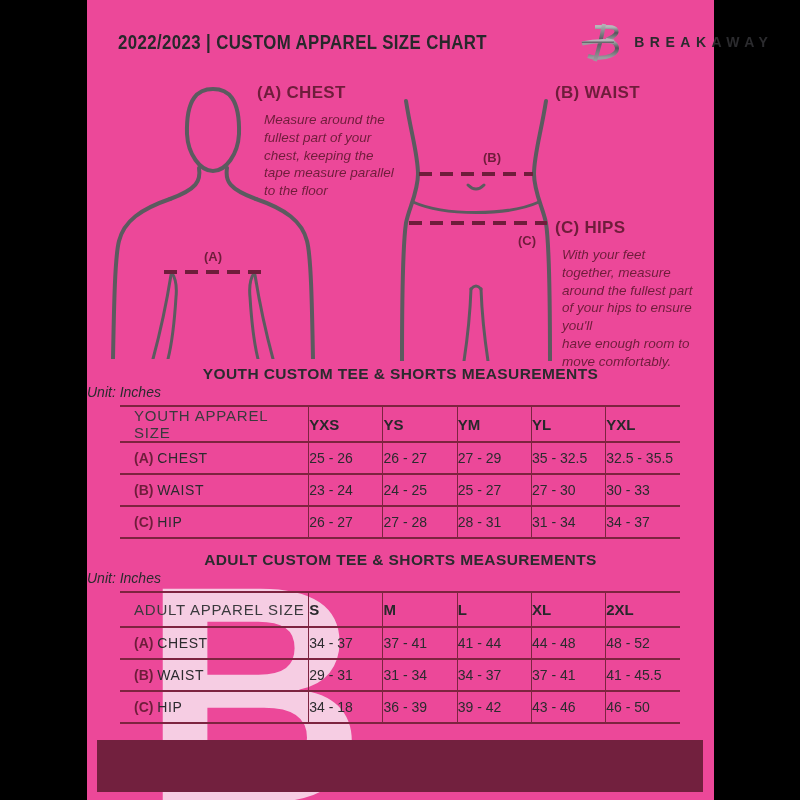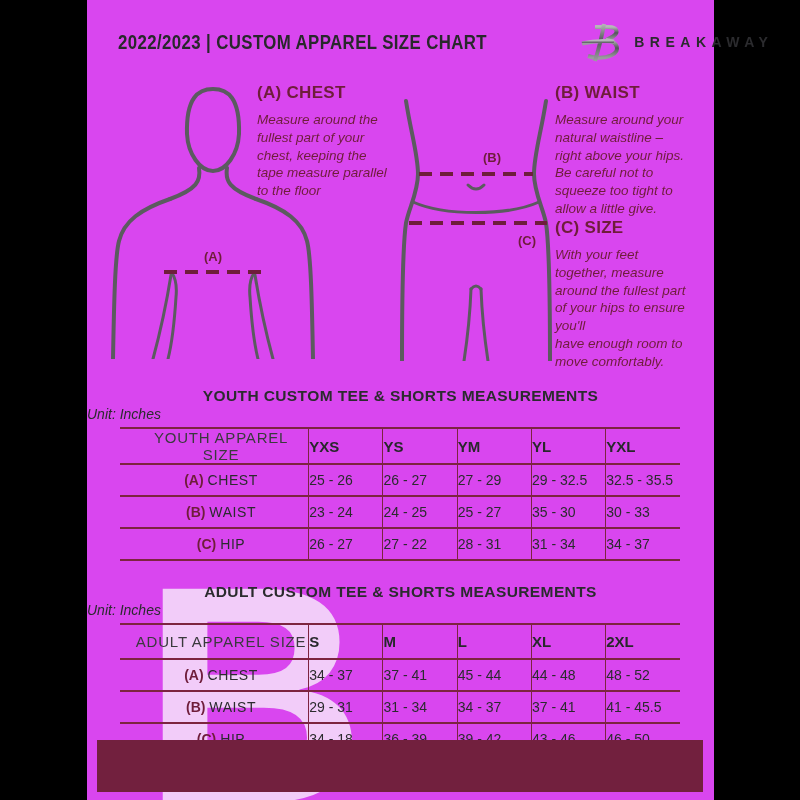--- a/index.html
+++ b/index.html
@@ -1,45 +1,45 @@
 <!DOCTYPE html>
 <html><head>
 <meta charset="utf-8">
 <style>
   html,body{margin:0;padding:0;}
   body{font-family:"Liberation Sans",sans-serif;background:#000;}
   .stage{position:relative;width:800px;height:800px;background:#000;overflow:hidden;}
-  .page{position:absolute;left:87px;top:0;width:627px;height:800px;background:#d946ef;}
+  .page{position:absolute;left:87px;top:0;width:627px;height:800px;background:#ec4899;}
 
   
   .hdr{position:absolute;left:0;top:0;width:627px;height:78px;display:flex;align-items:center;justify-content:space-between;padding:0 28px 0 31px;box-sizing:border-box;}
   .doc-title{font-weight:700;font-size:21px;letter-spacing:.5px;color:#28282b;white-space:nowrap;transform:scaleX(.8);transform-origin:left center;margin-top:6px;}
   .brand{display:flex;align-items:center;gap:9px;margin-top:6px;}
   .brand-name{font-weight:700;font-size:14px;letter-spacing:5.5px;color:#2b2b2e;}
 
   
   .diagram{position:absolute;left:0;top:80px;width:627px;height:285px;}
   .fig-torso{position:absolute;left:23px;top:2px;}
   .fig-hips{position:absolute;left:305px;top:15px;}
   .m-block{position:absolute;color:#6f1d3b;}
   .m-block h3{margin:0 0 8px 0;font-size:17px;font-weight:700;letter-spacing:.3px;color:#6f1d3b;}
-  .m-block p{margin:0;font-size:13.5px;line-height:1.32;font-style:italic;white-space:pre-line;color:#6f1d3b;}
+  .m-block p{margin:7px;font-size:13.5px;line-height:1.32;font-style:italic;white-space:pre-line;color:#6f1d3b;}
   .blk-chest{left:170px;top:3px;width:160px;}
   .blk-waist{left:468px;top:3px;width:160px;}
   .blk-hips{left:468px;top:138px;width:162px;}
 
   
   .tables{position:absolute;left:0;top:365px;width:627px;z-index:2;}
   .tbl-block{position:relative;z-index:2;}
-  .tbl-title{margin:22px 0 0 0;text-align:center;font-size:15.5px;font-weight:700;letter-spacing:.4px;color:#2b2b2e;}
+  .tbl-title{margin:0 0 0 0;text-align:center;font-size:15.5px;font-weight:700;letter-spacing:.4px;color:#2b2b2e;}
   .tbl-unit{text-align:left;font-size:14px;font-style:italic;color:#2b2b2e;margin:1px 0 5px 0;}
   table.size{border-collapse:collapse;width:560px;margin-left:33px;border-top:2px solid #7d2440;background:transparent;}
   table.size tr{border-bottom:2px solid #7d2440;}
   table.size th,table.size td{border-left:1.5px solid #7d2440;padding:0;text-align:left;}
-  table.size th:first-child,table.size td:first-child{border-left:none;text-align:center;padding-left:14px;}
+  table.size th:first-child,table.size td:first-child{border-left:none;text-align:left;padding-left:14px;}
   table.size thead th{height:33px;font-size:15px;font-weight:700;color:#28282b;}
   table.size thead th.size-h{font-weight:400;font-size:15px;letter-spacing:.8px;color:#3a3a3d;}
   table.size td{height:30px;font-size:14px;color:#2b2b2e;}
   td.rowlabel .key{color:#6f1d3b;font-weight:700;}
   td.rowlabel .lbl{color:#2b2b2e;letter-spacing:.6px;margin-top:11px;}
   .col-size{width:188px;}.col-v{width:74px;}
   .adult-block{margin-top:12px;}
 
   
   .watermark{position:absolute;left:55px;top:540px;font-size:310px;font-weight:700;color:rgba(250,250,252,.75);z-index:1;line-height:1;user-select:none;}
@@ -109,29 +109,23 @@
       <div class="m-block blk-chest">
         <h3>(A) CHEST</h3>
         <p>Measure around the
 fullest part of your
 chest, keeping the
 tape measure parallel
 to the floor</p>
       </div>
       <div class="m-block blk-waist">
         <h3>(B) WAIST</h3>
-        <p>Measure around your
-natural waistline –
-right above your hips.
-Be careful not to
-squeeze too tight to
-allow a little give.</p>
       </div>
       <div class="m-block blk-hips">
-        <h3>(C) SIZE</h3>
+        <h3>(C) HIPS</h3>
         <p>With your feet
 together, measure
 around the fullest part
 of your hips to ensure
 you'll
 have enough room to
 move comfortably.</p>
       </div>
     </section>
 
@@ -158,35 +152,35 @@
               <th>YL</th>
               <th>YXL</th>
             </tr>
           </thead>
           <tbody>
             <tr>
               <td class="rowlabel"><span class="key">(A)</span> <span class="lbl">CHEST</span></td>
               <td>25 - 26</td>
               <td>26 - 27</td>
               <td>27 - 29</td>
-              <td>29 - 32.5</td>
+              <td>35 - 32.5</td>
               <td>32.5 - 35.5</td>
             </tr>
             <tr>
               <td class="rowlabel"><span class="key">(B)</span> <span class="lbl">WAIST</span></td>
               <td>23 - 24</td>
               <td>24 - 25</td>
               <td>25 - 27</td>
-              <td>35 - 30</td>
+              <td>27 - 30</td>
               <td>30 - 33</td>
             </tr>
             <tr>
               <td class="rowlabel"><span class="key">(C)</span> <span class="lbl">HIP</span></td>
               <td>26 - 27</td>
-              <td>27 - 22</td>
+              <td>27 - 28</td>
               <td>28 - 31</td>
               <td>31 - 34</td>
               <td>34 - 37</td>
             </tr>
           </tbody>
         </table>
       </div>
 
       <div class="tbl-block adult-block">
         <h2 class="tbl-title">ADULT CUSTOM TEE &amp; SHORTS MEASUREMENTS</h2>
@@ -208,21 +202,21 @@
               <th>L</th>
               <th>XL</th>
               <th>2XL</th>
             </tr>
           </thead>
           <tbody>
             <tr>
               <td class="rowlabel"><span class="key">(A)</span> <span class="lbl">CHEST</span></td>
               <td>34 - 37</td>
               <td>37 - 41</td>
-              <td>45 - 44</td>
+              <td>41 - 44</td>
               <td>44 - 48</td>
               <td>48 - 52</td>
             </tr>
             <tr>
               <td class="rowlabel"><span class="key">(B)</span> <span class="lbl">WAIST</span></td>
               <td>29 - 31</td>
               <td>31 - 34</td>
               <td>34 - 37</td>
               <td>37 - 41</td>
               <td>41 - 45.5</td>

